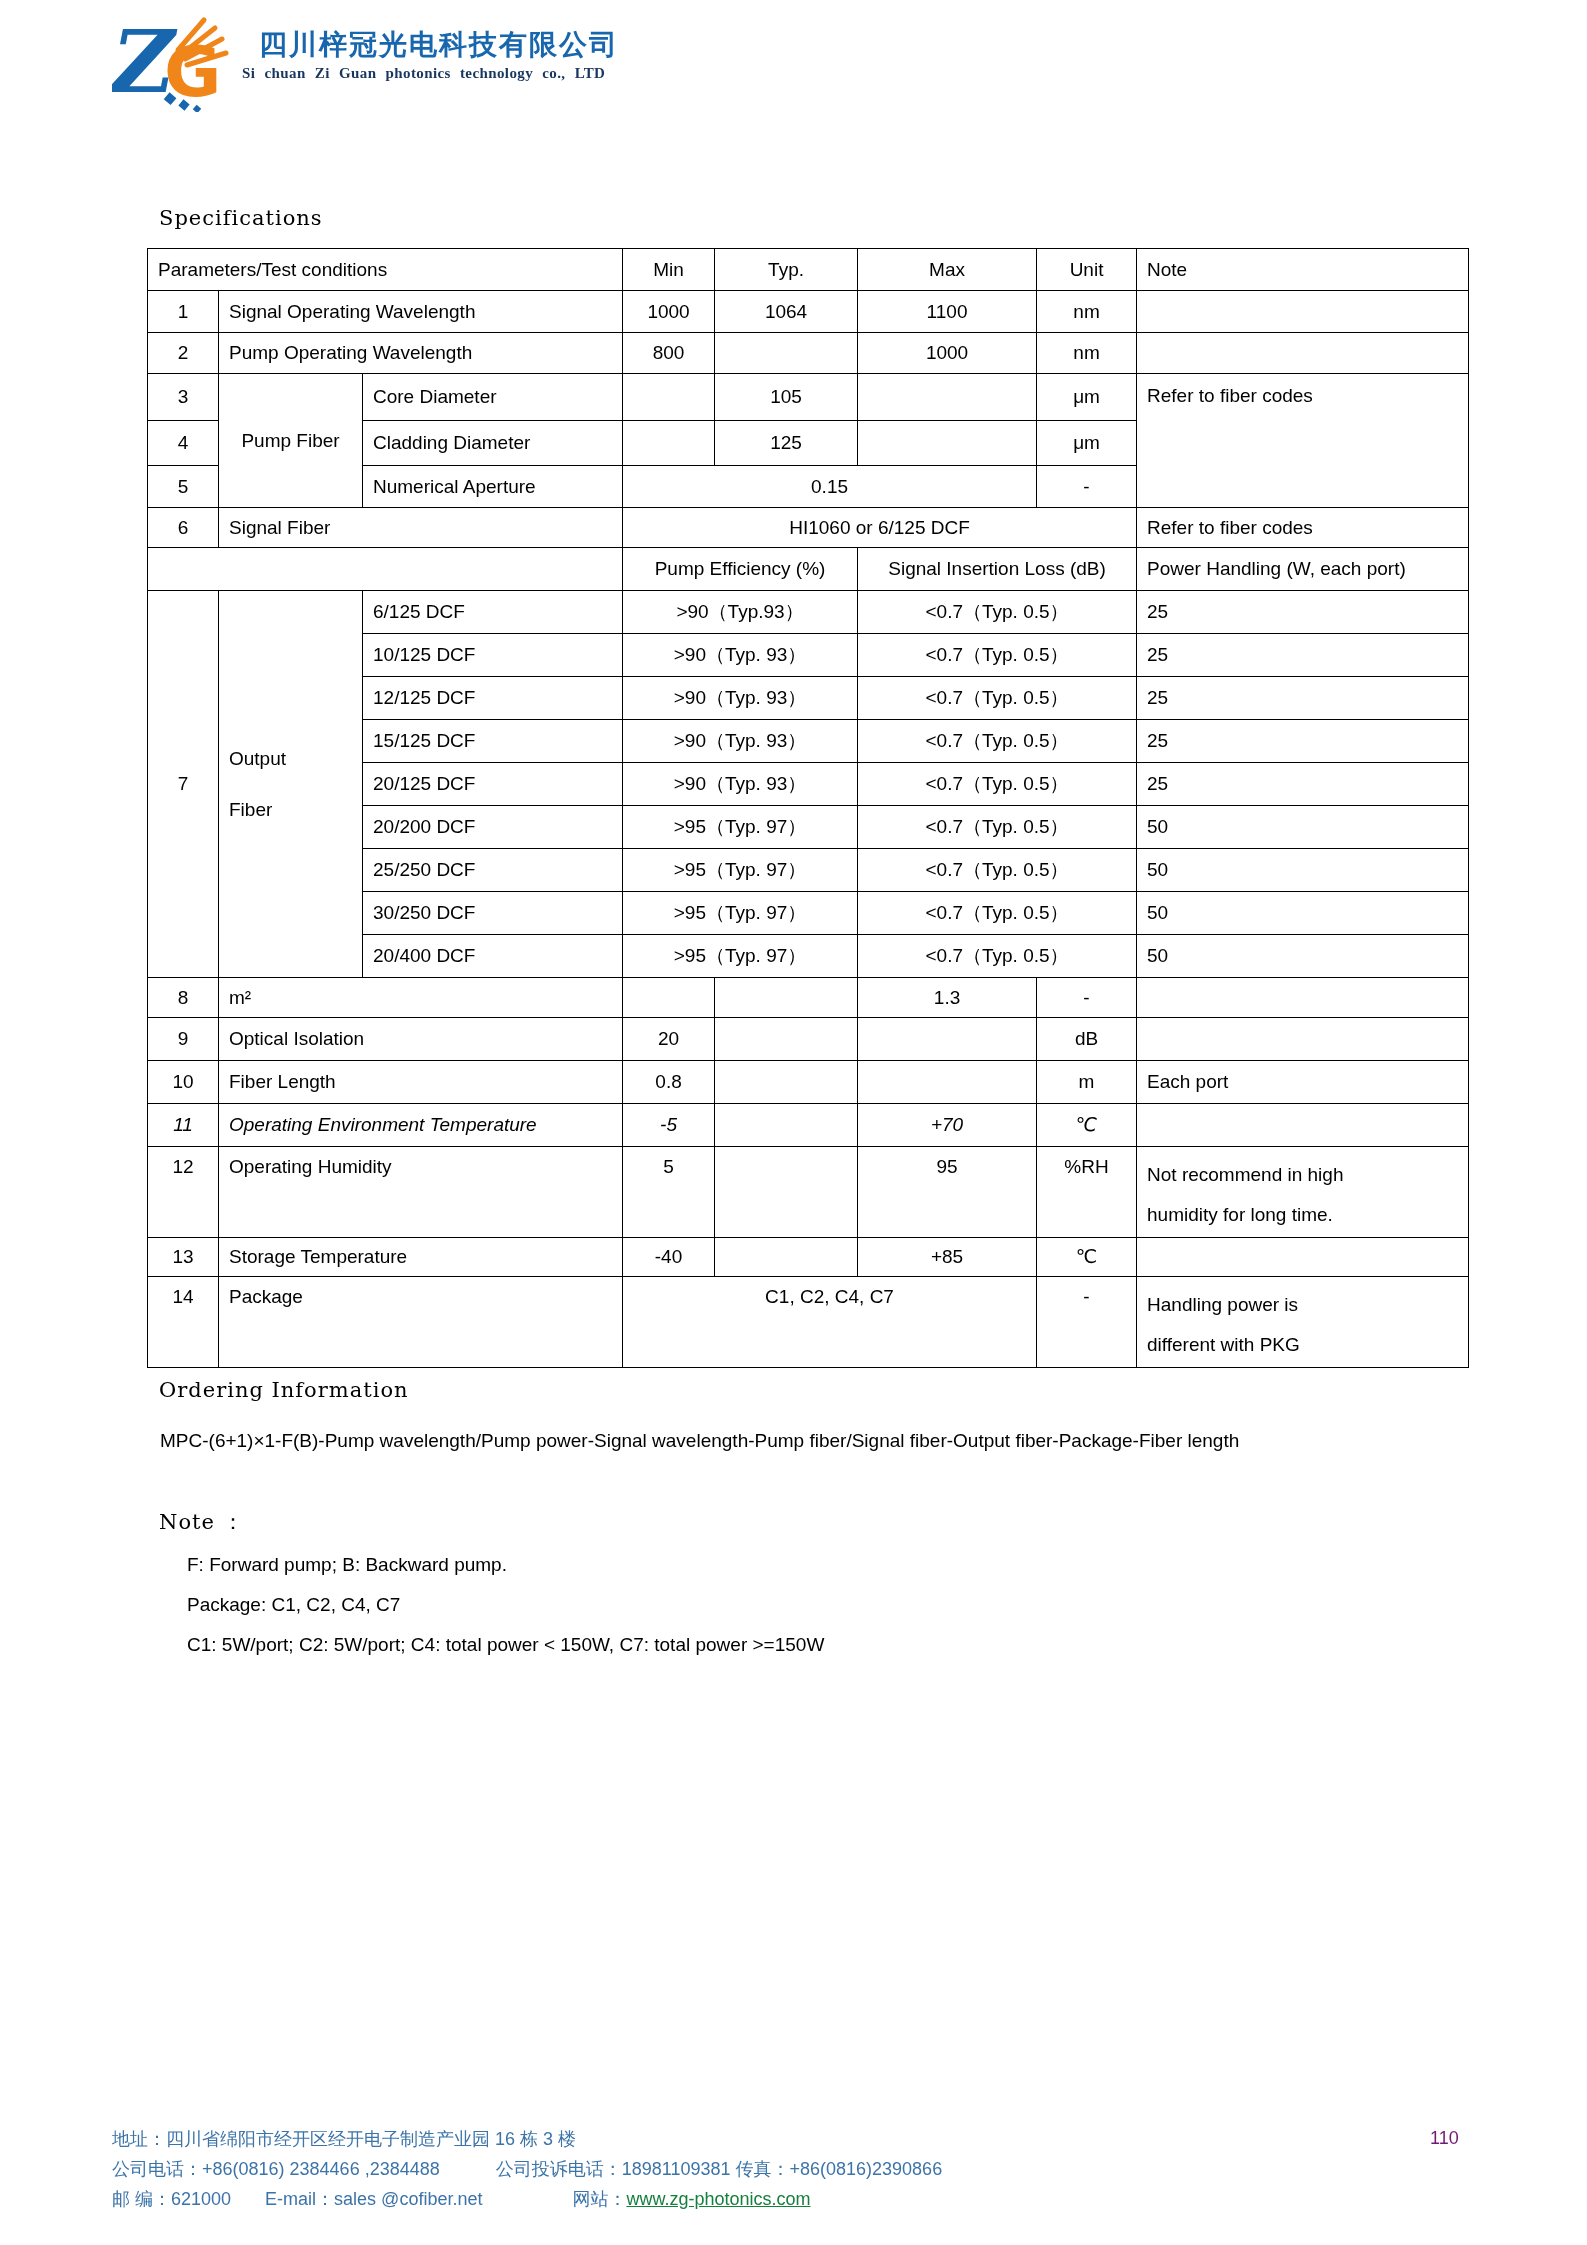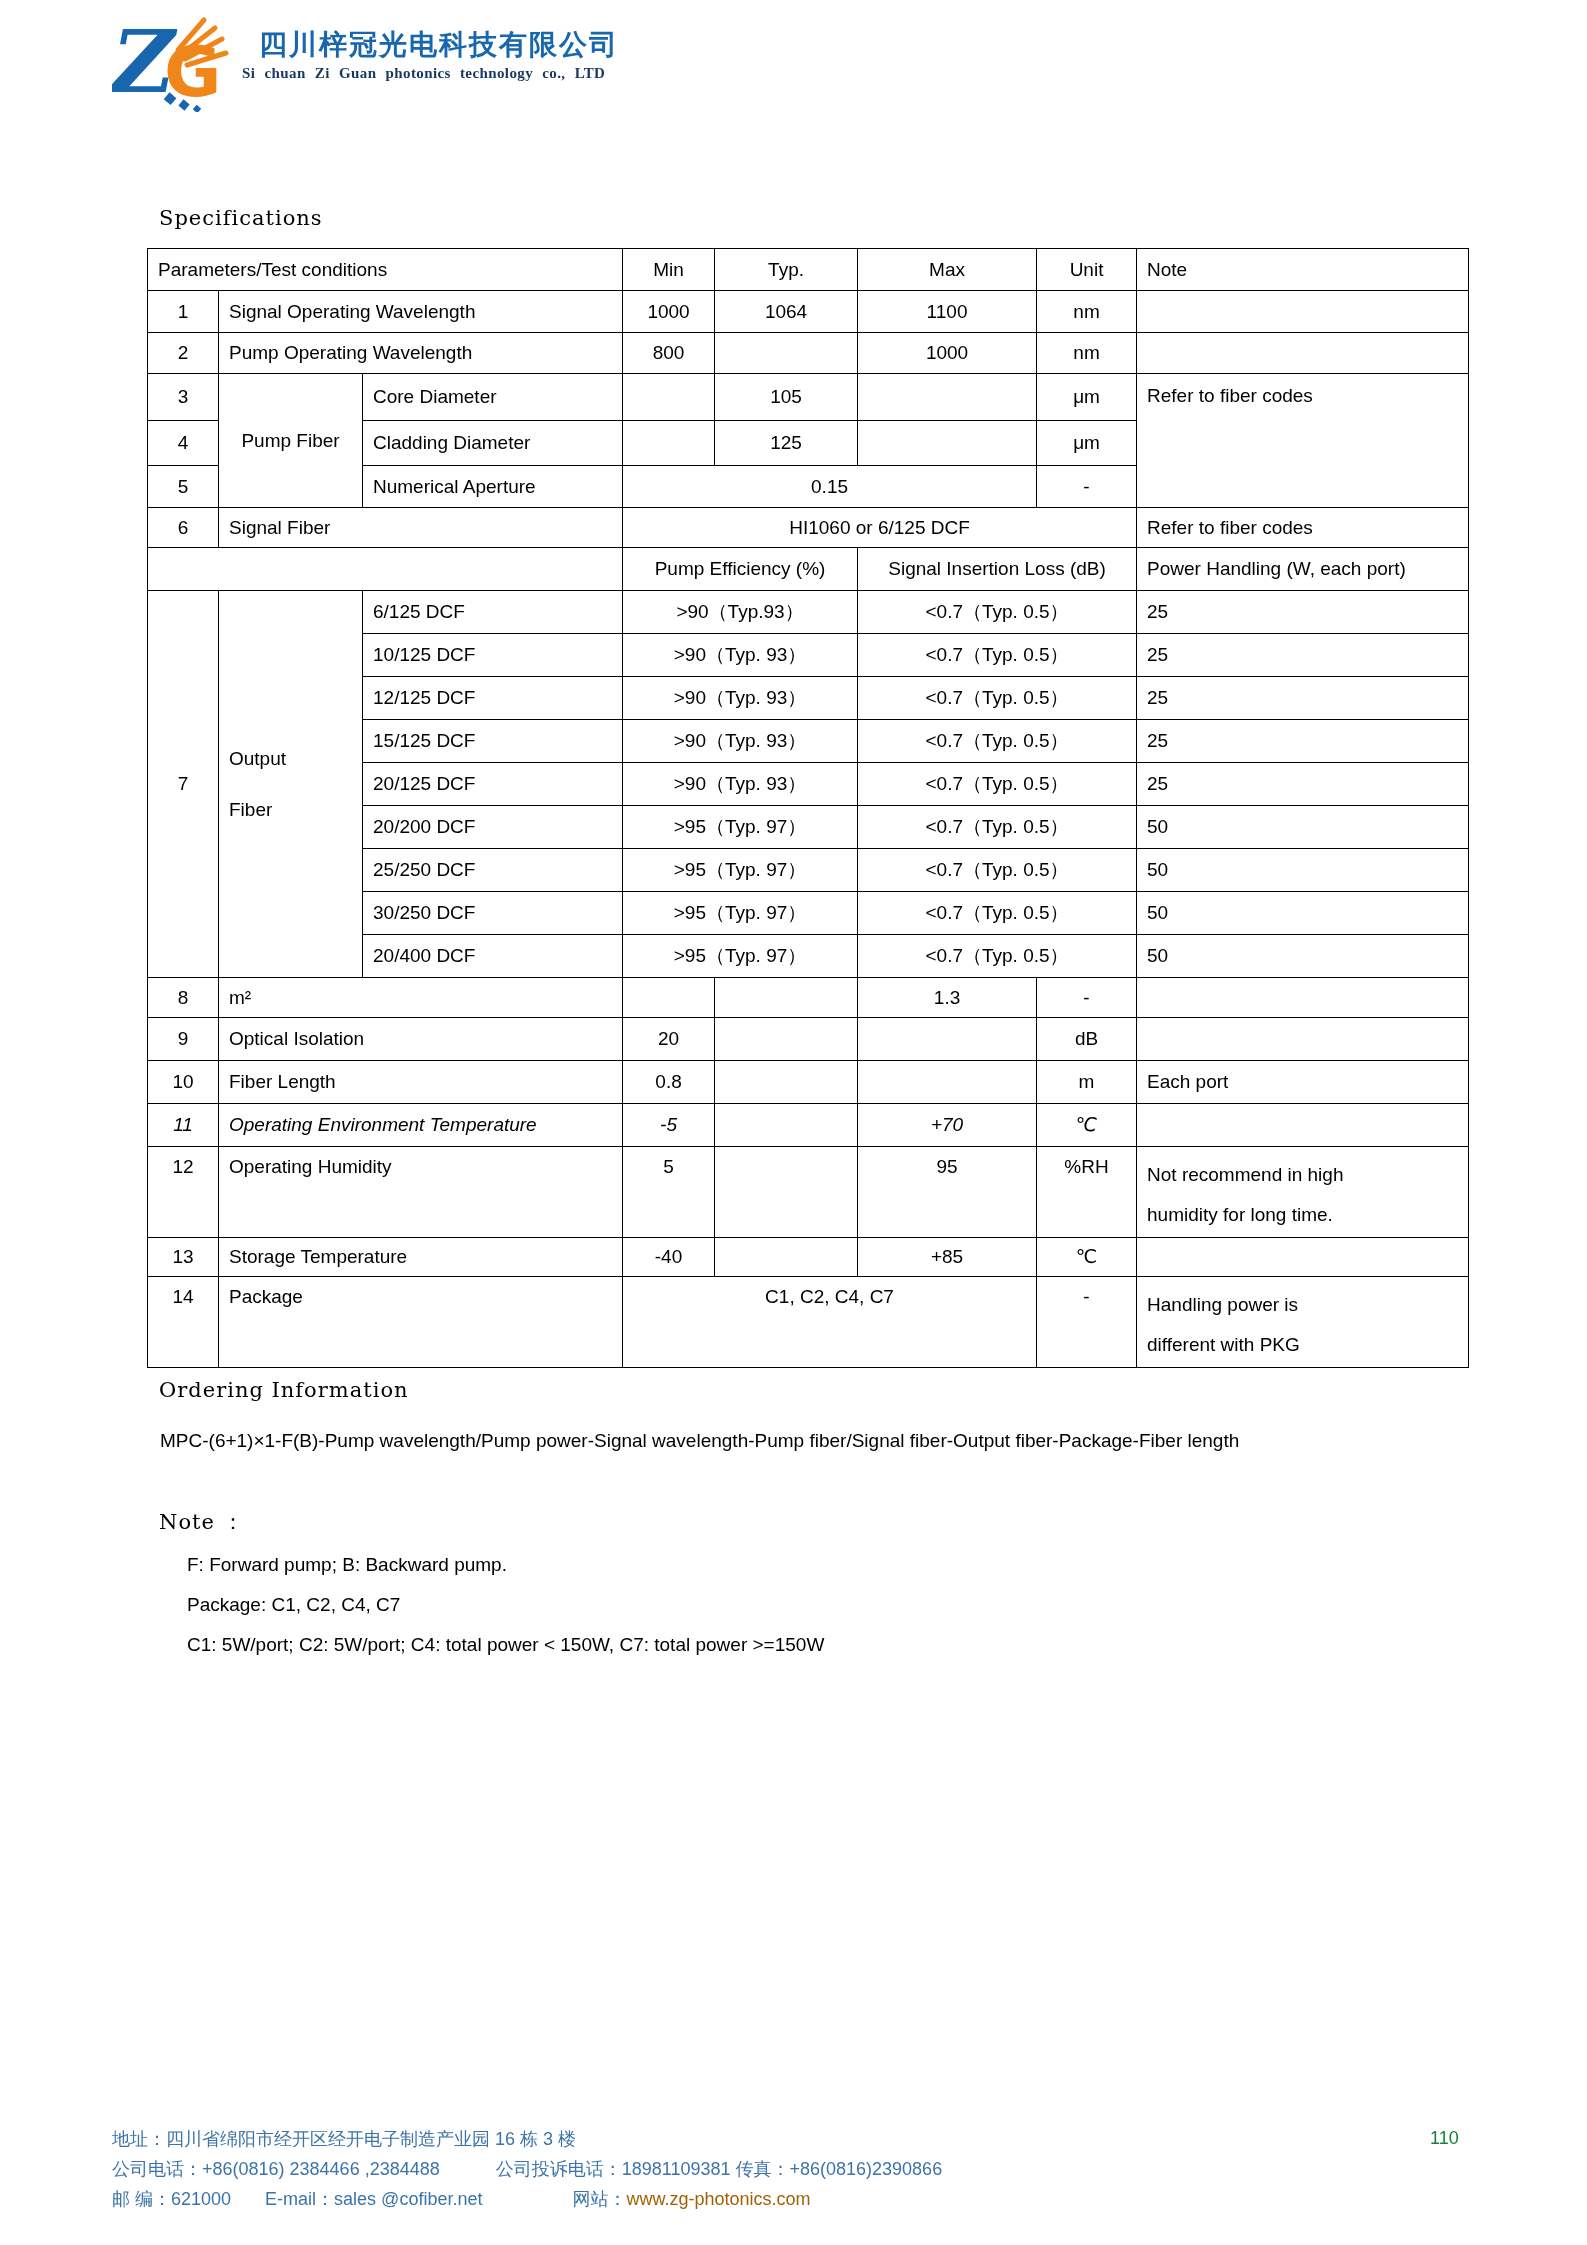--- a/index.html
+++ b/index.html
@@ -69,24 +69,24 @@
   
   .footer{
     position:absolute;left:112px;top:2124px;
     width:1340px;
     color:#3C74A8;font-size:18px;line-height:30px;
     white-space:nowrap;
   }
   .footer .gap-m{display:inline-block;width:56px;}
   .footer .gap-s{display:inline-block;width:34px;}
   .footer .gap-l{display:inline-block;width:90px;}
-  .weblink{color:#a16207;cursor:pointer;}
+  .weblink{color:#15803d;text-decoration:underline;cursor:pointer;}
   .pagenum{
     position:absolute;left:1430px;top:2128px;
-    color:#15803d;font-size:18px;
+    color:#701a75;font-size:18px;
   }
 </style>
 </head>
 <body>
 
 <div class="brand">
   <svg class="brand-mark" viewBox="0 0 118 100" xmlns="http://www.w3.org/2000/svg">
 
     <g stroke="#F08519" stroke-linecap="round" fill="none">
       <line x1="66" y1="38" x2="92" y2="8" stroke-width="5"></line>

